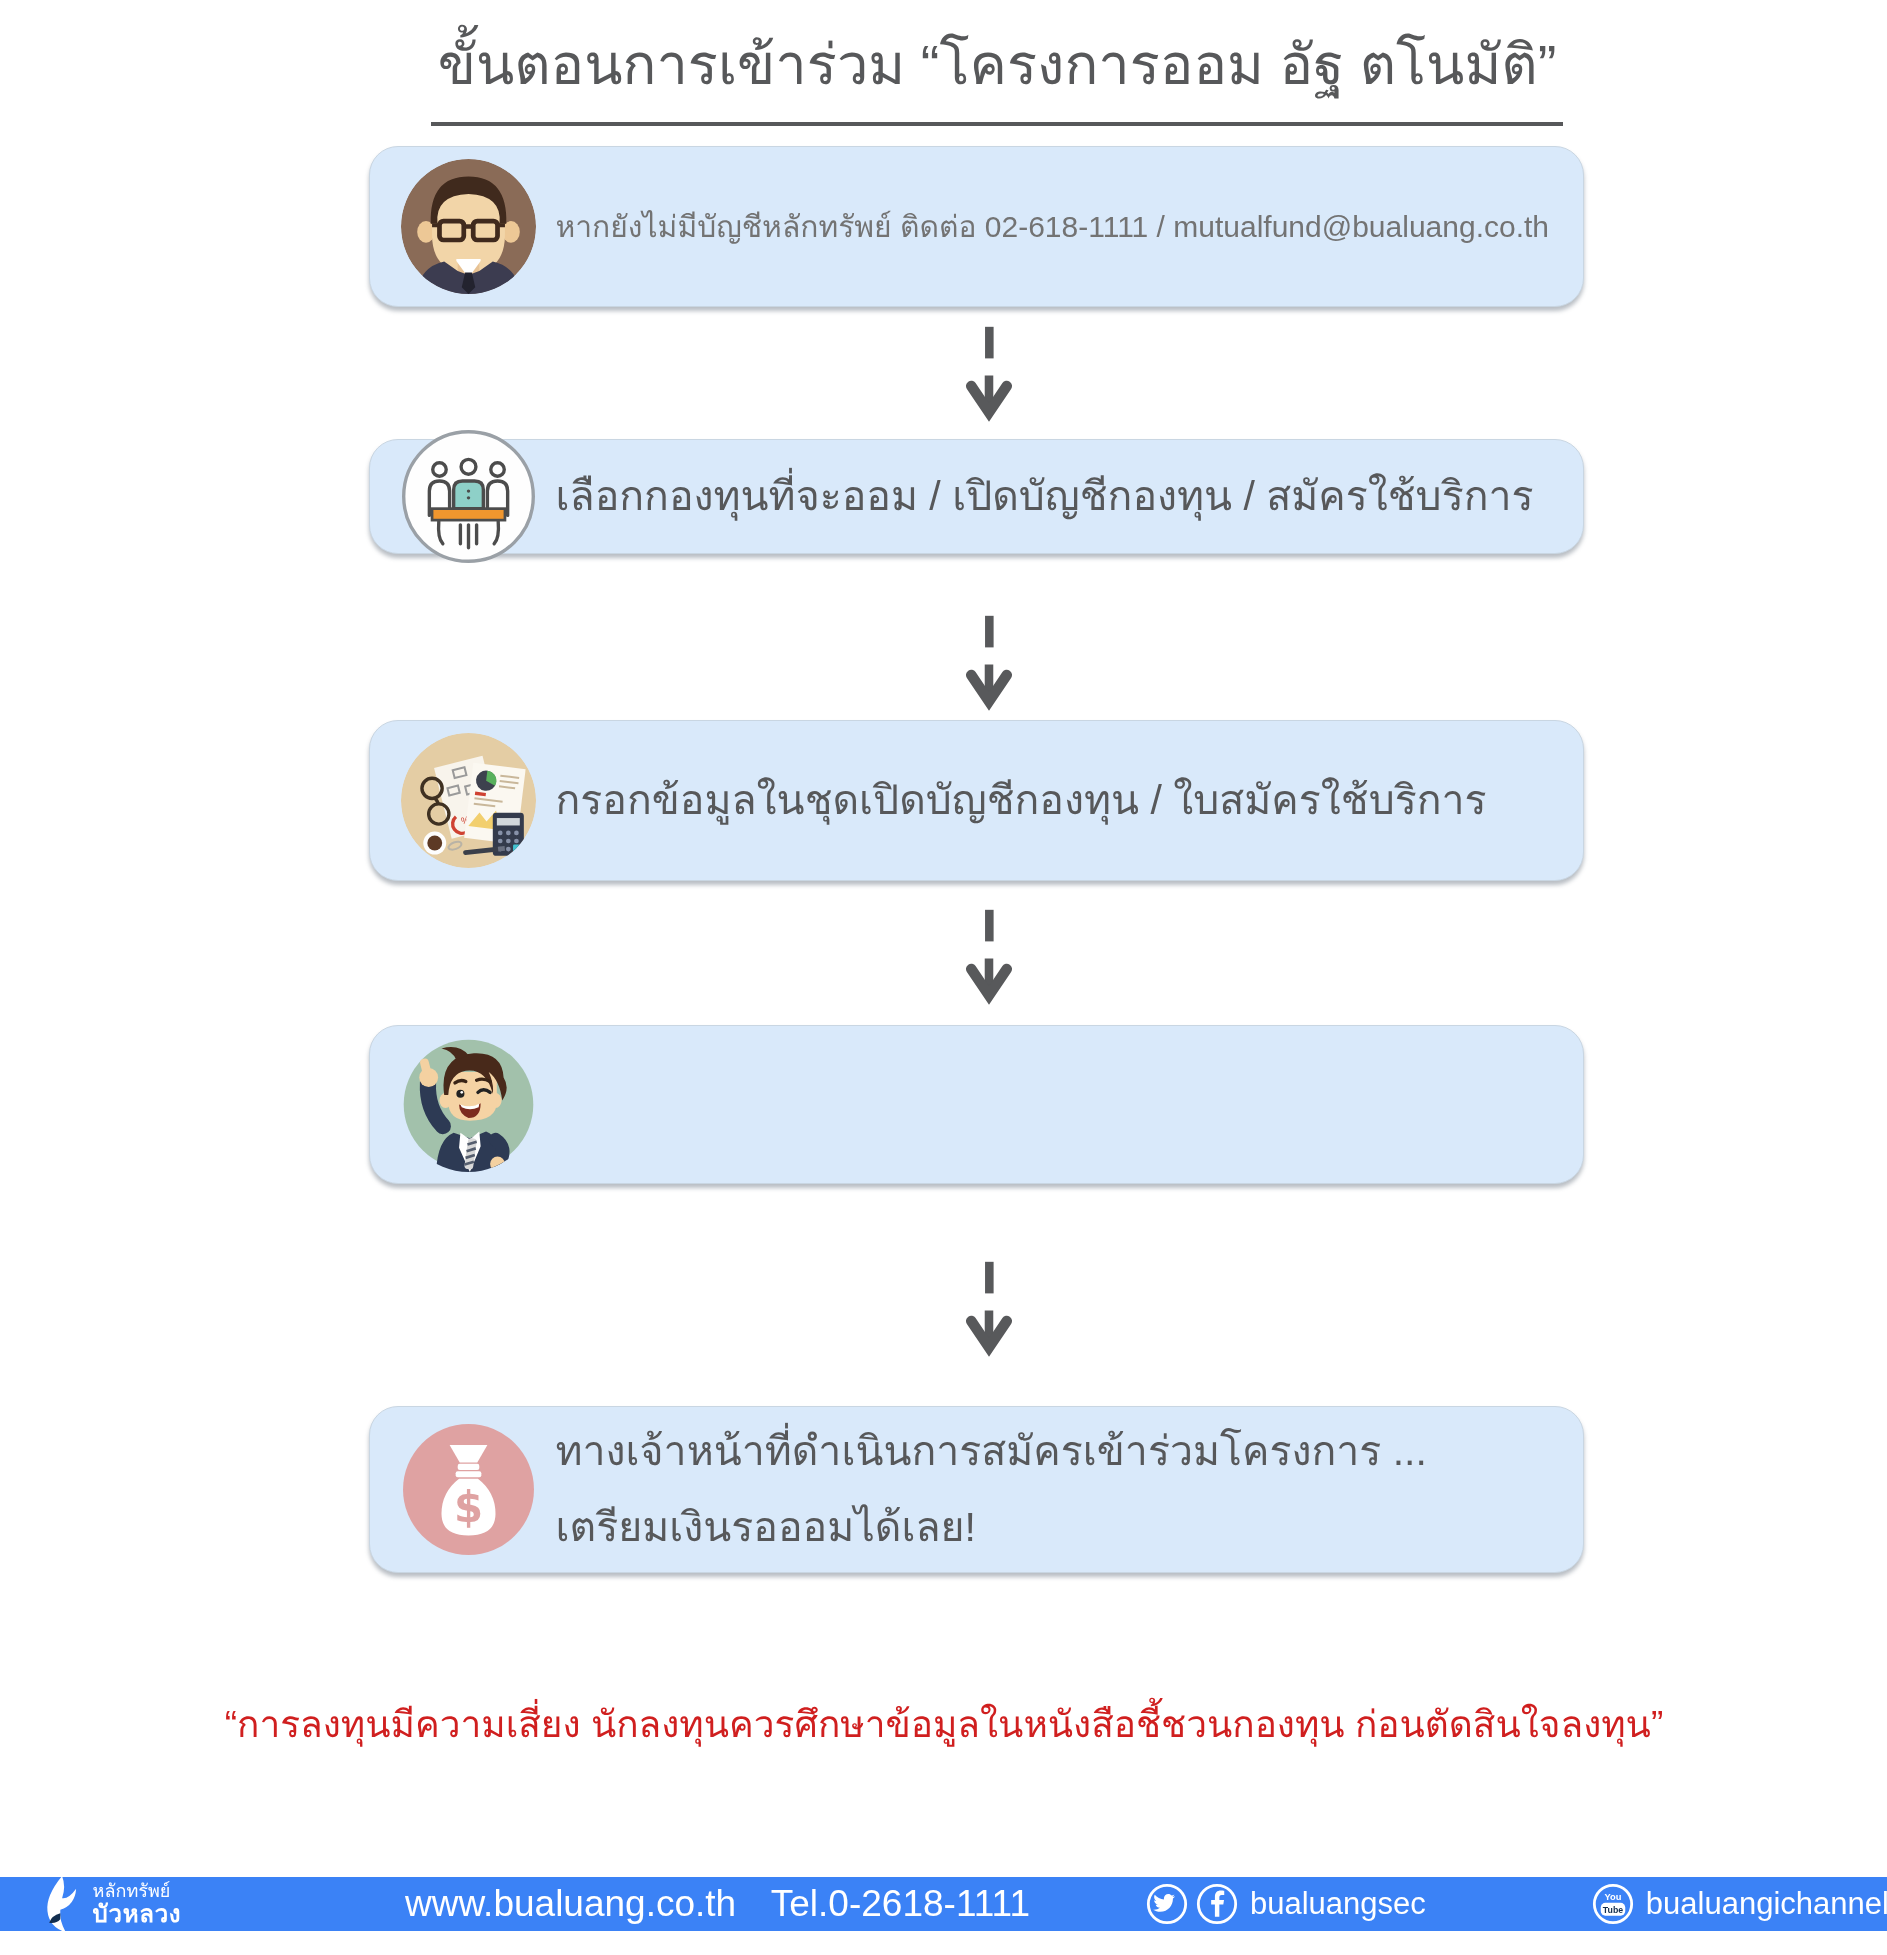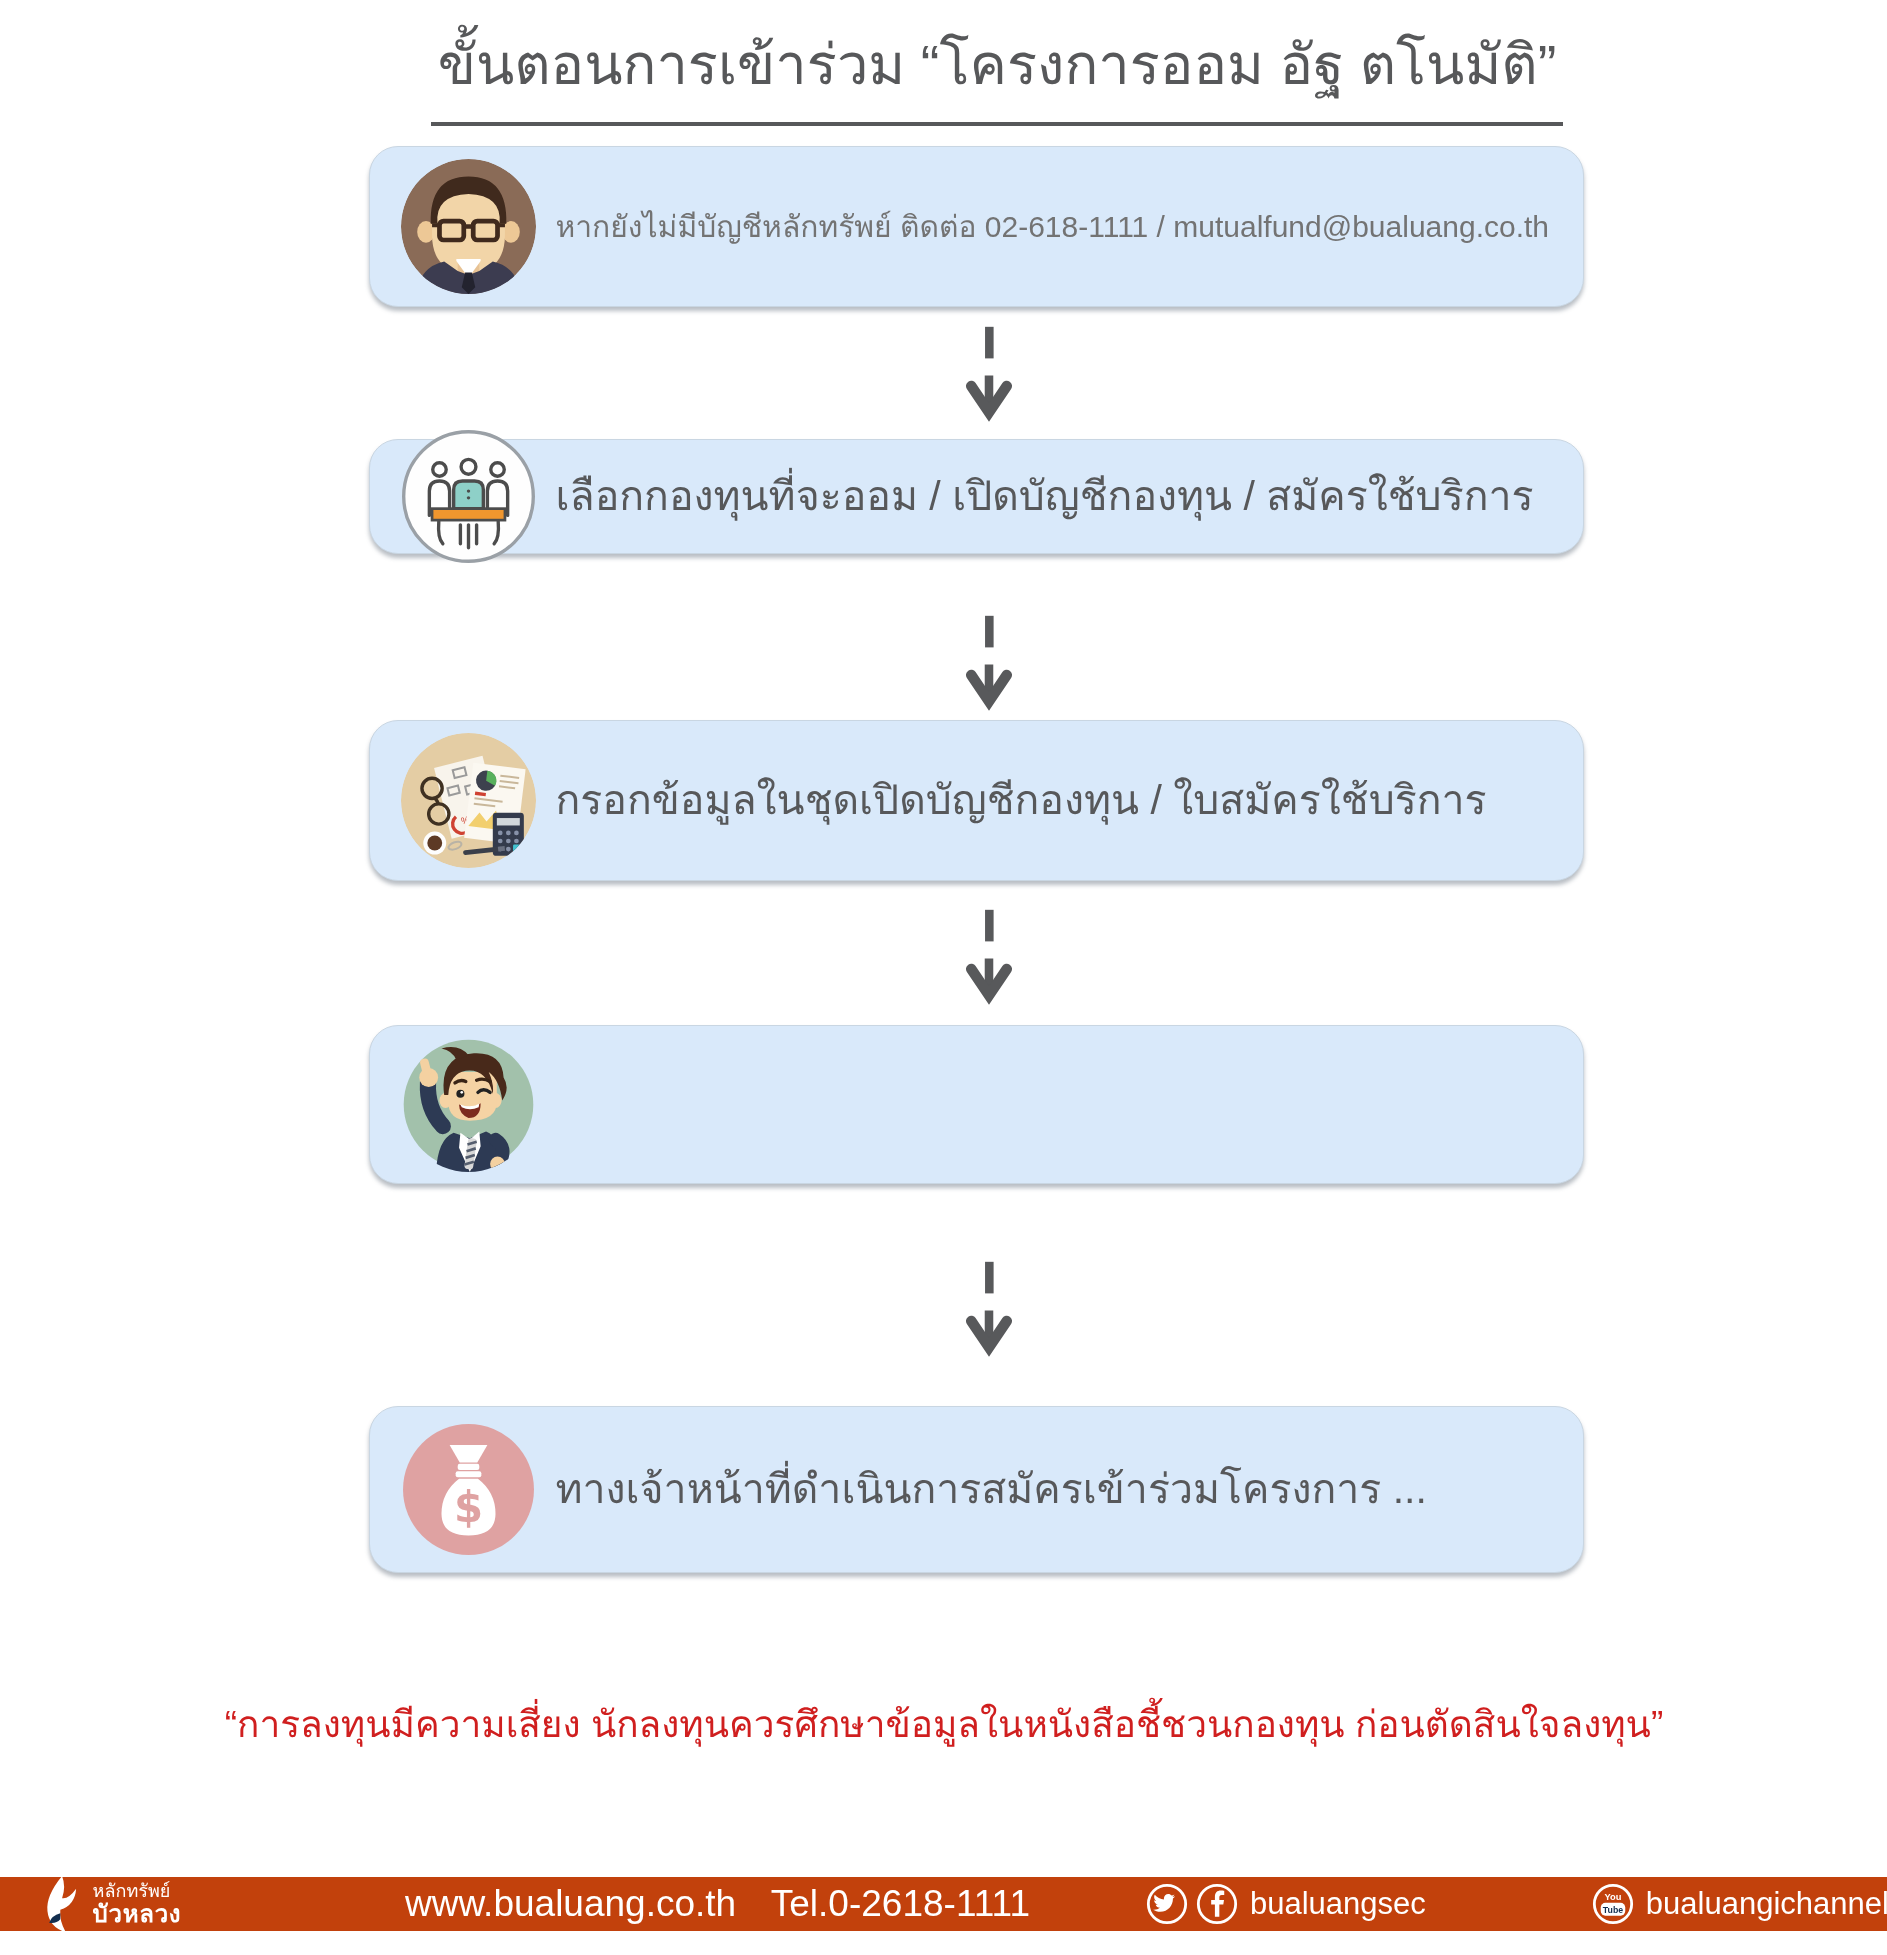--- a/index.html
+++ b/index.html
@@ -25,21 +25,21 @@
 
   
   .arrow{position:absolute;left:989px;transform:translateX(-50%);width:50px;height:101px;}
   .arrow svg{display:block;width:100%;height:100%;}
 
   
   .disclaimer{position:absolute;top:1694px;left:0;width:100%;text-align:center;
               font-size:37px;color:#d01f1f;}
 
   
-  .footer{position:absolute;left:0;top:1877px;width:100%;height:54px;background:#c2410c;}
+  .footer{position:absolute;left:0;top:1877px;width:100%;height:54px;background:#3b82f6;}
   .logo-group{position:absolute;left:41px;top:50%;transform:translateY(-50%);
               display:flex;align-items:center;}
   .lotus{width:41px;height:64px;}
   .logo-text{margin-left:10.6px;color:#ffffff;line-height:1.05;}
   .logo-top{font-size:18px;}
   .logo-bottom{font-size:24px;font-weight:bold;letter-spacing:0.7px;}
   .footer-contact{position:absolute;left:405px;top:50%;transform:translateY(-50%);
                   color:#ffffff;font-size:37px;white-space:nowrap;}
   .footer-contact .sep{display:inline-block;width:25px;}
   .footer-social{position:absolute;left:1146px;top:50%;transform:translateY(-50%);
@@ -239,20 +239,21 @@
         <circle cx="100" cy="100" r="97" fill="#dfa2a2"></circle>
         <path d="M72 34 H128 L113 60 H87 Z" fill="#ffffff"></path>
         <rect x="84" y="62" width="32" height="9" rx="3" fill="#ffffff"></rect>
         <rect x="81" y="73" width="38" height="9" rx="3" fill="#ffffff"></rect>
         <path d="M86 84 H114 Q140 104 140 136 Q140 168 100 168 Q60 168 60 136 Q60 104 86 84 Z" fill="#ffffff"></path>
         <text x="100" y="148" text-anchor="middle" font-size="62" font-weight="bold" fill="#dfa2a2" font-family="DejaVu Sans, sans-serif">$</text>
       </svg>
     </div>
     <div class="step-body gap-lg">
       <div class="step-text">ทางเจ้าหน้าที่ดำเนินการสมัครเข้าร่วมโครงการ ...</div>
+      <div class="step-text">เตรียมเงินรอออมได้เลย!</div>
     </div>
   </section>
 
   <div class="disclaimer">“การลงทุนมีความเสี่ยง นักลงทุนควรศึกษาข้อมูลในหนังสือชี้ชวนกองทุน ก่อนตัดสินใจลงทุน”</div>
 
   <footer class="footer">
     <div class="logo-group">
       <svg class="lotus" viewBox="0 0 70 100">
         <path d="M36 2 Q8 36 11 62 Q14 90 42 98 Q31 78 33 60 Q58 52 60 24 Q47 42 36 40 Q43 20 36 2 Z" fill="#ffffff"></path>
         <path d="M33 66 Q18 70 14 82 Q26 84 33 76 Z" fill="#132e4f"></path>

